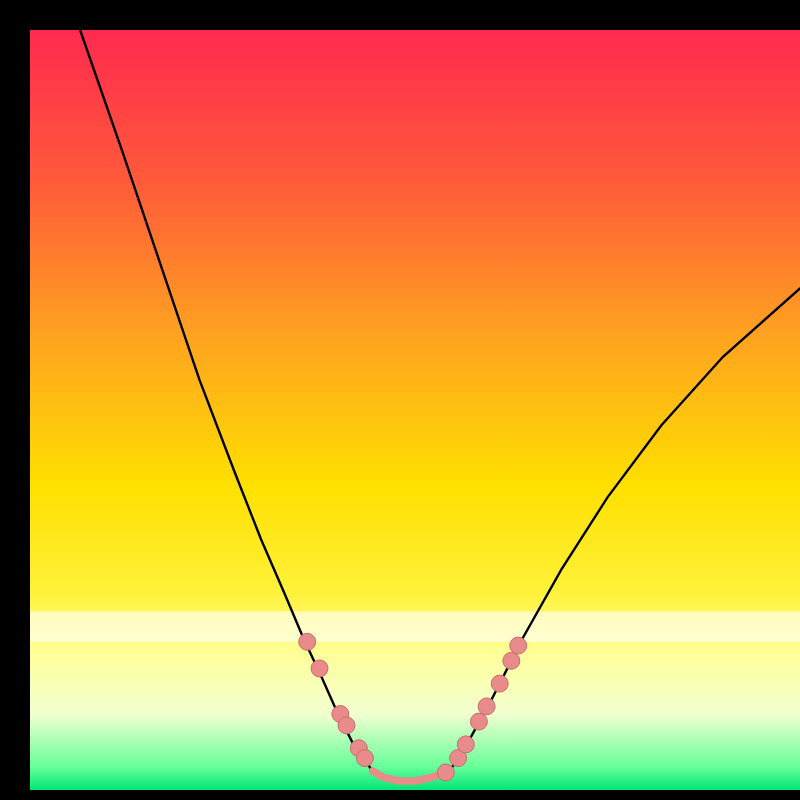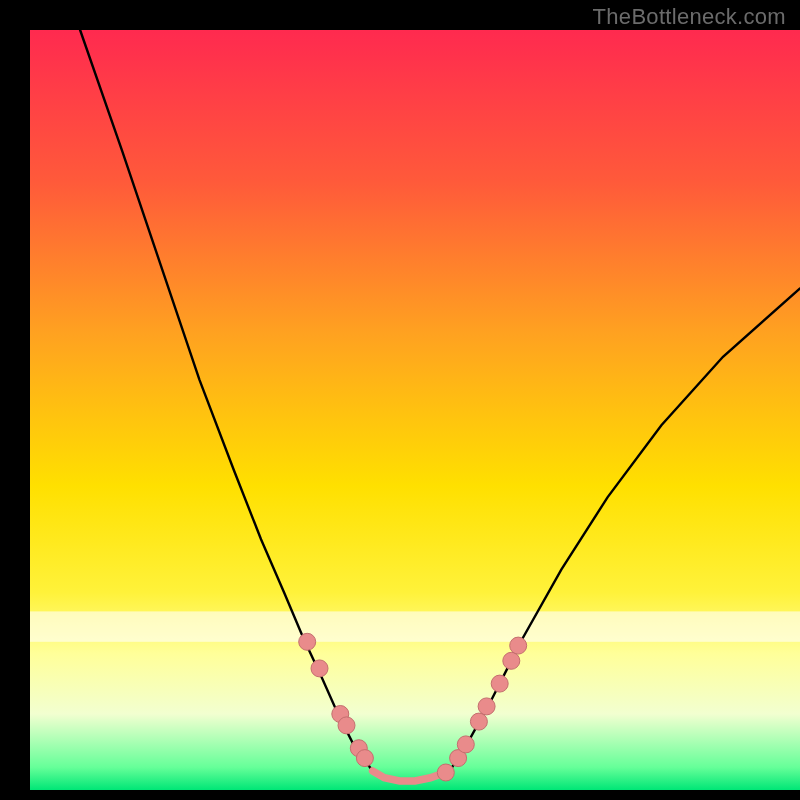--- a/index.html
+++ b/index.html
@@ -71,14 +71,13 @@
         <circle cx="478.9" cy="721.6" r="8.5" fill="#e98b8b" stroke="#c46e6e" stroke-width="1"></circle>
         <circle cx="486.6" cy="706.4" r="8.5" fill="#e98b8b" stroke="#c46e6e" stroke-width="1"></circle>
         <circle cx="499.7" cy="683.6" r="8.5" fill="#e98b8b" stroke="#c46e6e" stroke-width="1"></circle>
         <circle cx="511.3" cy="660.8" r="8.5" fill="#e98b8b" stroke="#c46e6e" stroke-width="1"></circle>
         <circle cx="518.2" cy="645.6" r="8.5" fill="#e98b8b" stroke="#c46e6e" stroke-width="1"></circle>
       </g>
 
     <rect id="frame-left" fill="#000" x="0" y="0" width="30" height="800"></rect>
     <rect id="frame-bottom" fill="#000" x="0" y="790" width="800" height="10"></rect>
   </svg>
-  <div class="watermark">TheBottleneck.com</div>
 </div>
 
 </body></html>

